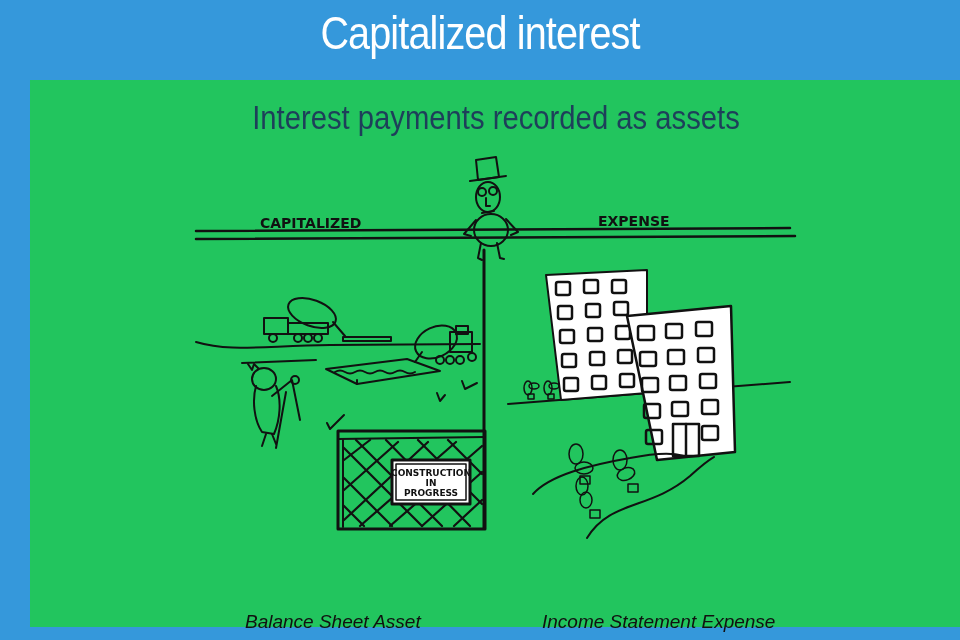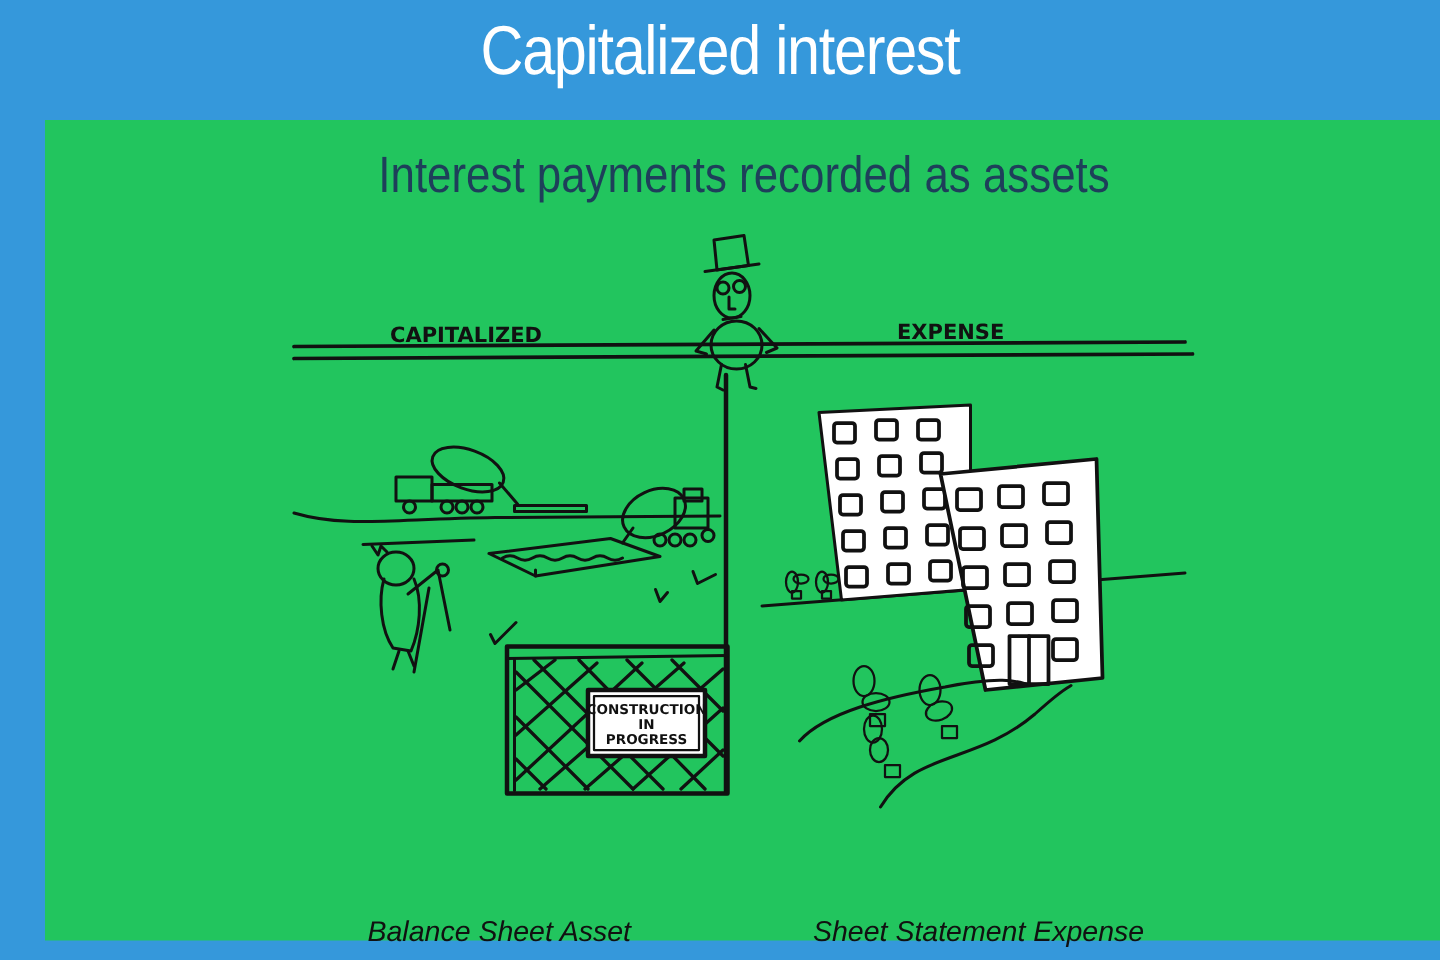--- a/index.html
+++ b/index.html
@@ -176,14 +176,14 @@
         </g>
       <g transform="translate(546 400)">
           <ellipse cx="6" cy="6" rx="6" ry="9"></ellipse>
           <ellipse cx="10" cy="20" rx="6" ry="8"></ellipse>
           <rect x="14" y="30" width="10" height="8"></rect>
         </g>
     </g>
   </svg>
 
   <div class="caption cap-left">Balance Sheet Asset</div>
-  <div class="caption cap-right">Sheet Statement Expense</div>
+  <div class="caption cap-right">Income Statement Expense</div>
 </div>
 
 </body></html>

